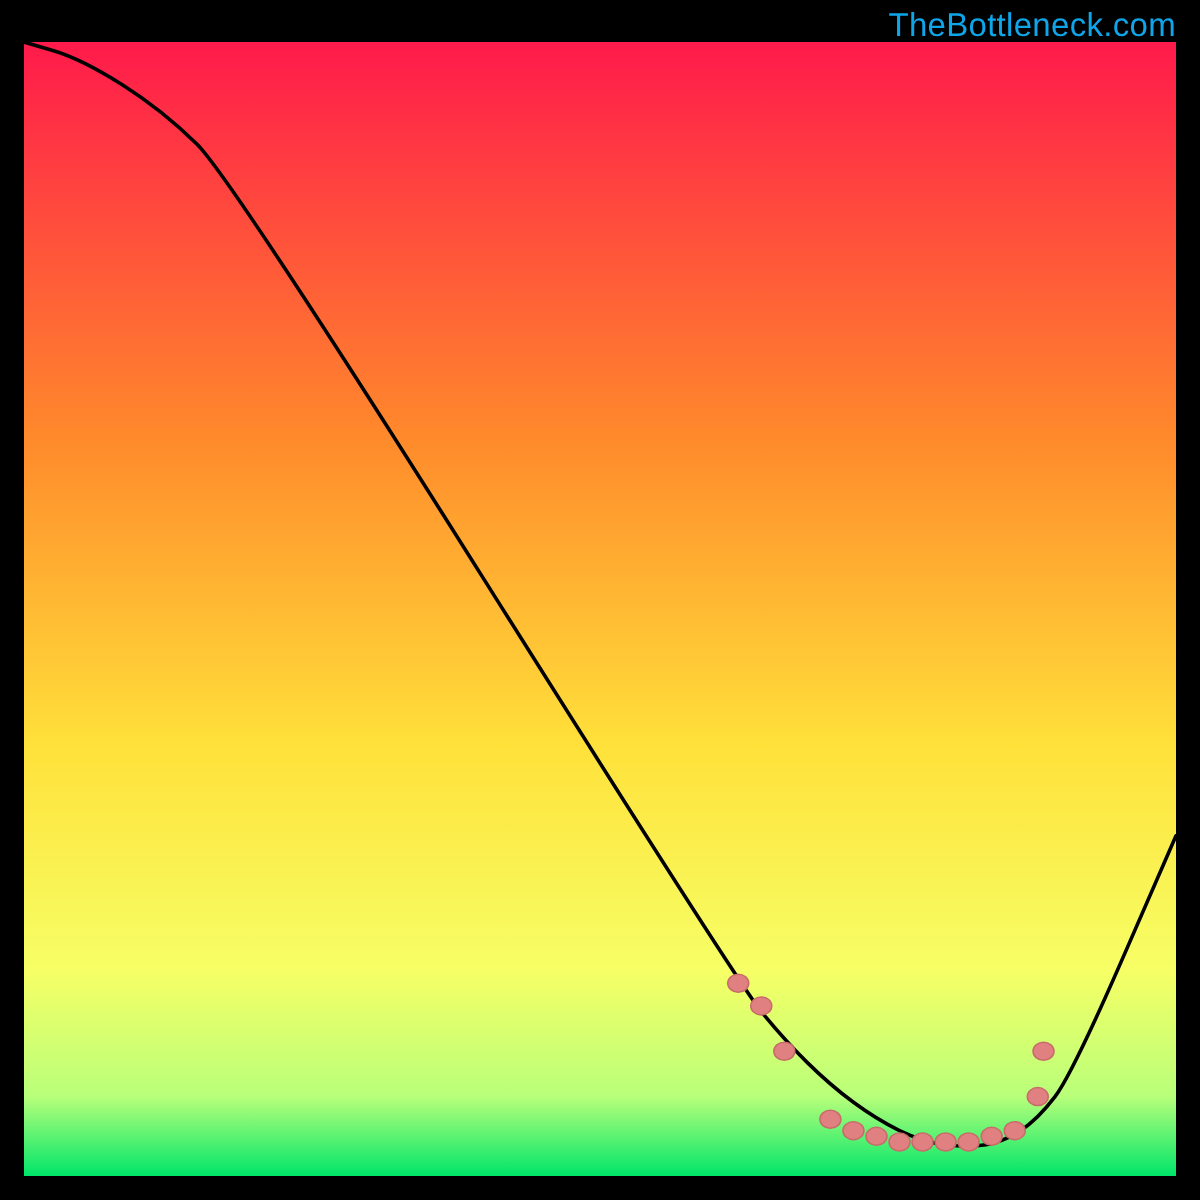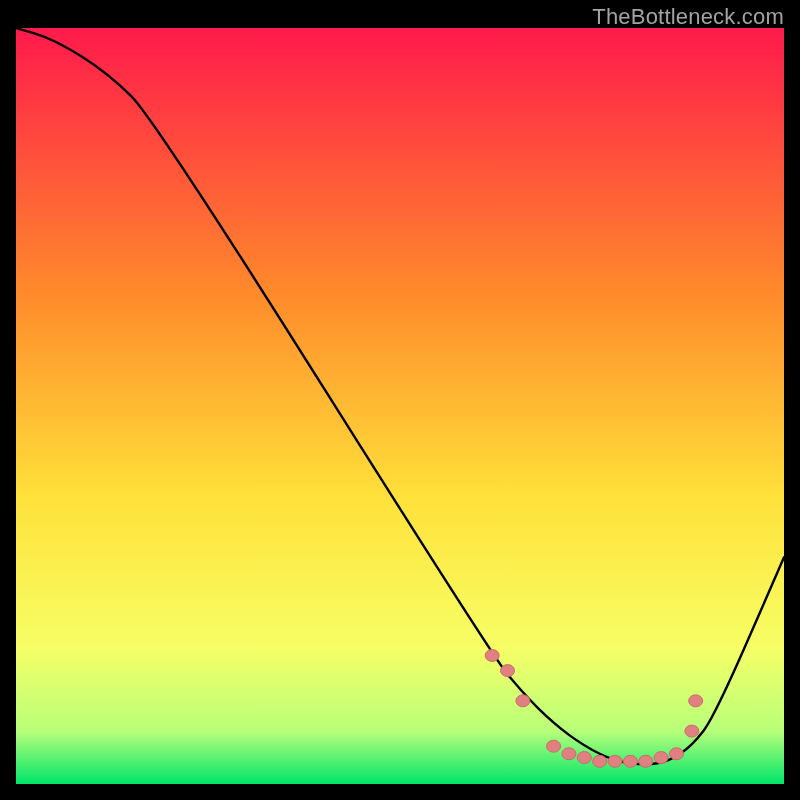--- a/index.html
+++ b/index.html
@@ -14,21 +14,21 @@
   .frame {
     position: relative;
     width: 800px;
     height: 800px;
     background: #000;
   }
   .watermark {
     position: absolute;
     top: 4px;
     right: 16px;
-    color: #a3a3a3;
+    color: #0ea5e9;
     font-size: 22px;
     font-weight: 400;
     letter-spacing: 0.2px;
     z-index: 5;
   }
   .plot {
     position: absolute;
     left: 16px;
     top: 28px;
     width: 768px;

